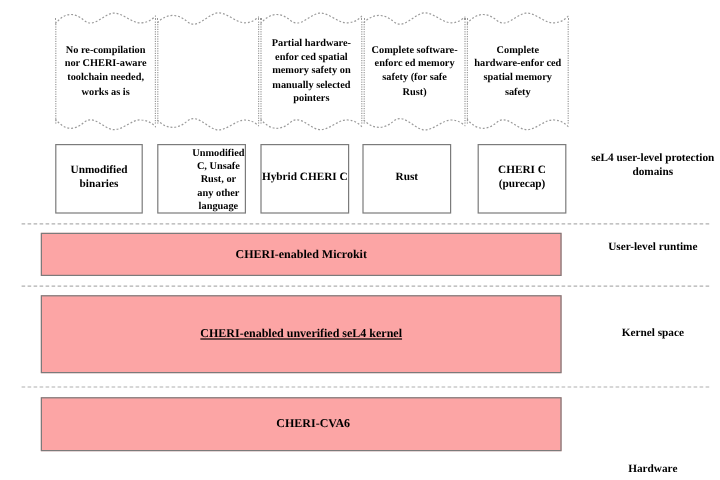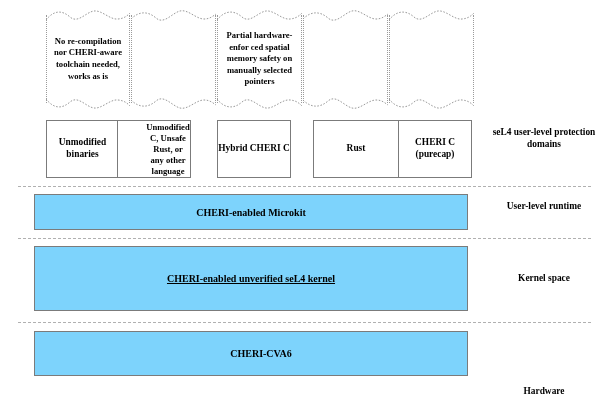--- a/index.html
+++ b/index.html
@@ -95,21 +95,21 @@
     left: 34px;
     width: 434px;
     border: 1px solid #7b7b7b;
     box-sizing: border-box;
     display: flex;
     align-items: center;
     justify-content: center;
     text-align: center;
     font-size: 10px;
     font-weight: bold;
-    background: #7dd3fc;
+    background: #fca5a5;
   }
   #layer-runtime { top: 194px; height: 36px; }
   #layer-kernel  { top: 246px; height: 65px; text-decoration: underline; }
   #layer-hw      { top: 331px; height: 45px; padding-left: 20px; }
 
   
   .separator {
     position: absolute;
     left: 18px;
     width: 573px;
@@ -181,38 +181,40 @@
   <div class="callout" style="left:303px; width:85px;">
     <div class="paper">
       <div class="sides"></div>
       <svg class="edge top" viewBox="0 0 85 14" preserveAspectRatio="none">
         <path d="M0,11 C8,3 17,3 25,10 C33,17 41,5 49,3 C57,1 65,11 73,11 C79,11 82,8 85,6" fill="none" stroke="#9a9a9a" stroke-width="1" stroke-dasharray="1.6 1.6"></path>
       </svg>
       <svg class="edge bottom" viewBox="0 0 85 14" preserveAspectRatio="none">
         <path d="M0,4 C8,12 17,12 25,5 C33,-2 41,10 49,12 C57,14 65,4 73,4 C79,4 82,7 85,9" fill="none" stroke="#9a9a9a" stroke-width="1" stroke-dasharray="1.6 1.6"></path>
       </svg>
     </div>
+    <div class="note-text">Complete software-enforc ed memory safety (for safe Rust)</div>
   </div>
 
   <div class="callout" style="left:389px; width:85px;">
     <div class="paper">
       <div class="sides"></div>
       <svg class="edge top" viewBox="0 0 85 14" preserveAspectRatio="none">
         <path d="M0,12 C8,2 17,2 25,9 C33,16 41,4 49,3 C57,2 65,12 73,11 C79,10.5 82,8 85,5" fill="none" stroke="#9a9a9a" stroke-width="1" stroke-dasharray="1.6 1.6"></path>
       </svg>
       <svg class="edge bottom" viewBox="0 0 85 14" preserveAspectRatio="none">
         <path d="M0,3 C8,13 17,13 25,6 C33,-1 41,11 49,12 C57,13 65,3 73,4 C79,4.5 82,7 85,10" fill="none" stroke="#9a9a9a" stroke-width="1" stroke-dasharray="1.6 1.6"></path>
       </svg>
     </div>
+    <div class="note-text">Complete hardware-enfor ced spatial memory safety</div>
   </div>
 
   <div class="domain-box" style="left:46px; width:73px;">Unmodified binaries</div>
-  <div class="domain-box small" style="left:117px; width:74px;padding-left:28px;">Unmodified C, Unsafe Rust, or any other language</div>
+  <div class="domain-box small" style="left:131px; width:74px;padding-left:28px;">Unmodified C, Unsafe Rust, or any other language</div>
   <div class="domain-box" style="left:217px; width:74px;">Hybrid CHERI C</div>
-  <div class="domain-box" style="left:313px; width:86px;">Rust</div>
+  <div class="domain-box" style="left:302px; width:74px;">Rust</div>
   <div class="domain-box" style="left:398px; width:74px;">CHERI C (purecap)</div>
 
   <div class="separator" id="sep-1"></div>
   <div class="separator" id="sep-2"></div>
   <div class="separator" id="sep-3"></div>
 
   <div class="layer-bar" id="layer-runtime">CHERI-enabled Microkit</div>
   <div class="layer-bar" id="layer-kernel">CHERI-enabled unverified seL4 kernel</div>
   <div class="layer-bar" id="layer-hw">CHERI-CVA6</div>
 

